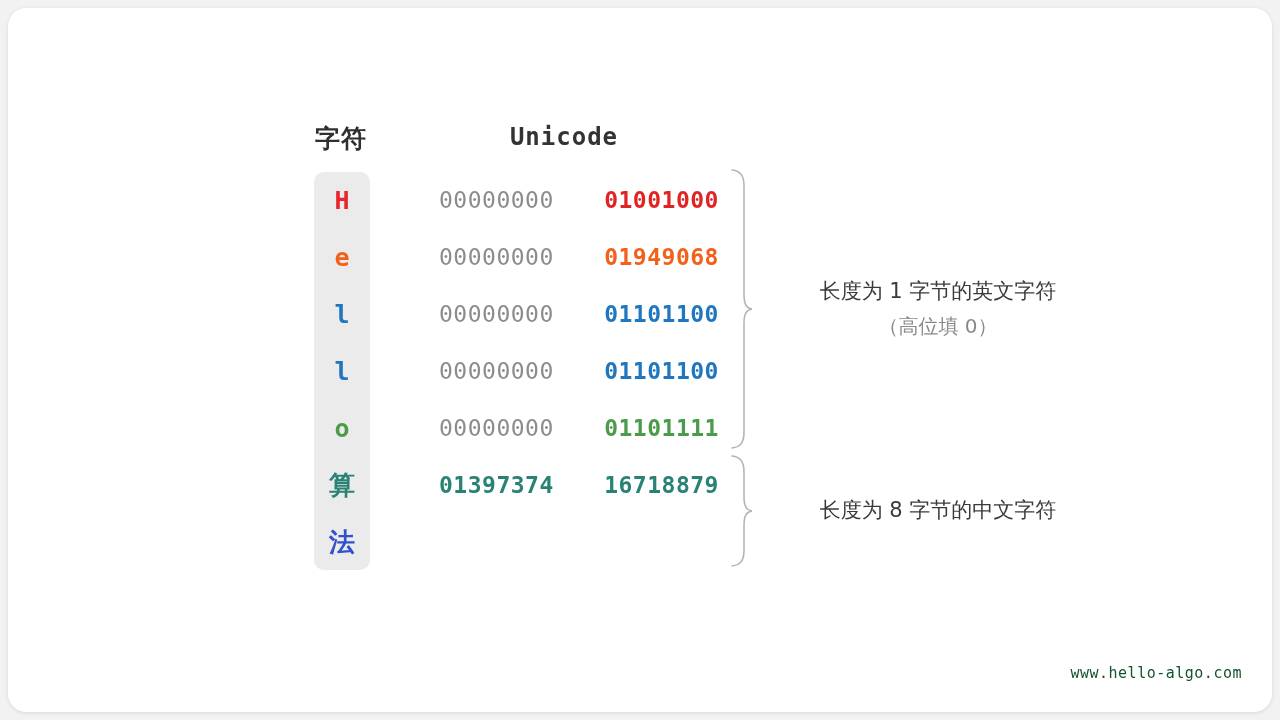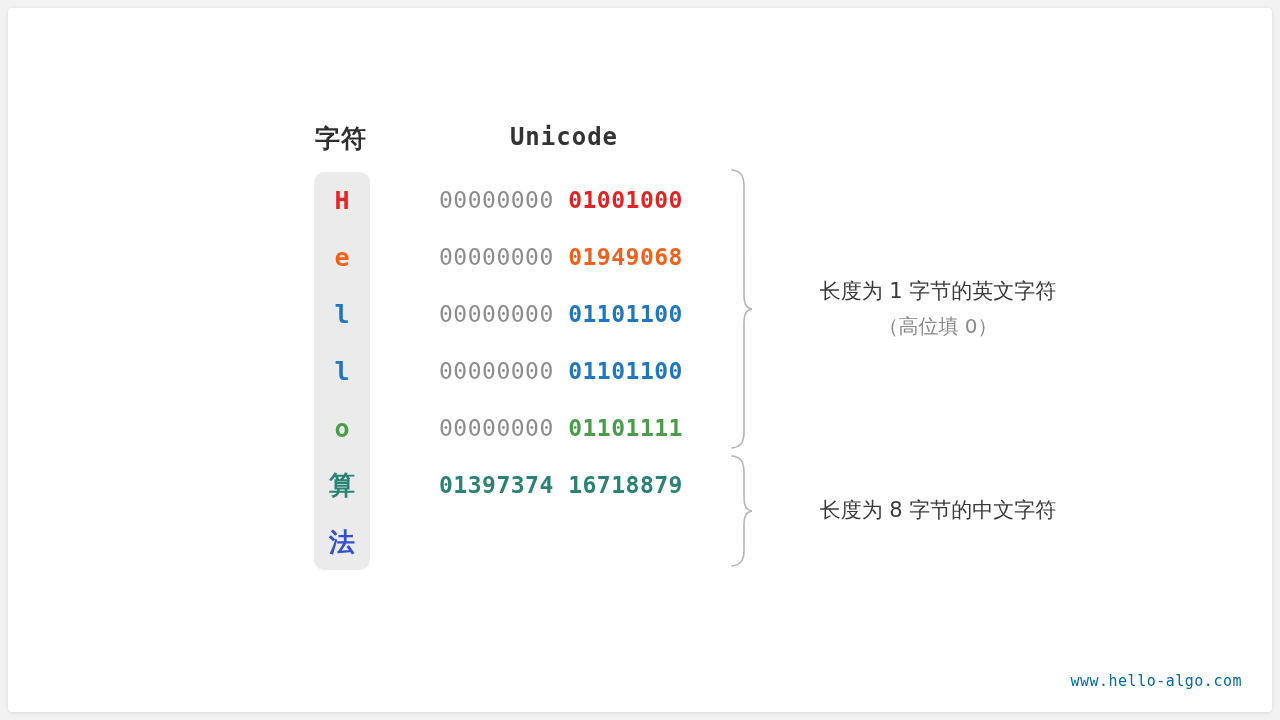--- a/index.html
+++ b/index.html
@@ -15,21 +15,21 @@
     overflow: hidden;
   }
 
   .card {
     position: absolute;
     left: 8px;
     top: 8px;
     width: 1264px;
     height: 704px;
     background: #ffffff;
-    border-radius: 4px;
+    border-radius: 18px;
     box-shadow: 0 1px 4px rgba(0,0,0,0.10), 0 0 1px rgba(0,0,0,0.06);
     overflow: hidden;
   }
 
   
   .hdr-char {
     position: absolute;
     left: 253px;
     top: 114px;
     width: 160px;
@@ -99,20 +99,21 @@
   }
   .code .hi {
     color: #8c8c8c;
     font-weight: normal;
   }
   .code .hi.strong {
     font-weight: bold;
   }
   .code .lo {
     font-weight: bold;
+    margin-left: 36px;
   }
 
   
   .brace {
     position: absolute;
   }
   .brace svg { display: block; }
 
   
   .anno {
@@ -130,24 +131,24 @@
     font-size: 20px;
     color: #8a8a8a;
     white-space: pre;
     line-height: 34px;
   }
 
   
   .watermark {
     position: absolute;
     right: 30px;
-    bottom: 22px;
+    bottom: 30px;
     font-family: "DejaVu Sans Mono", "Liberation Mono", monospace;
     font-size: 15px;
-    color: #0369a1;
+    color: #14532d;
     letter-spacing: 0.5px;
   }
 </style>
 </head>
 <body>
 
 <div class="card">
 
   <div class="hdr-char">字符</div>
   <div class="hdr-code">Unicode</div>

